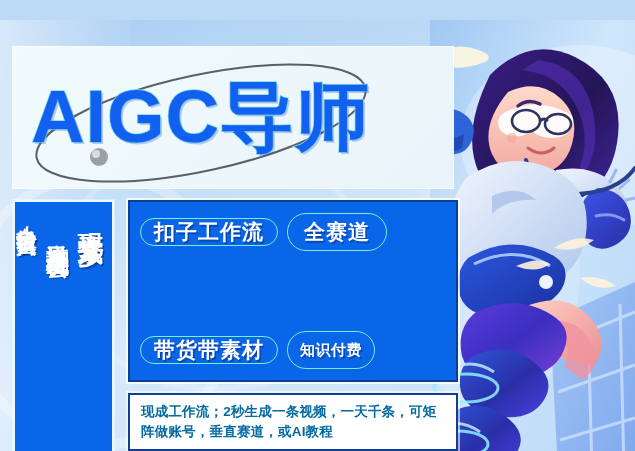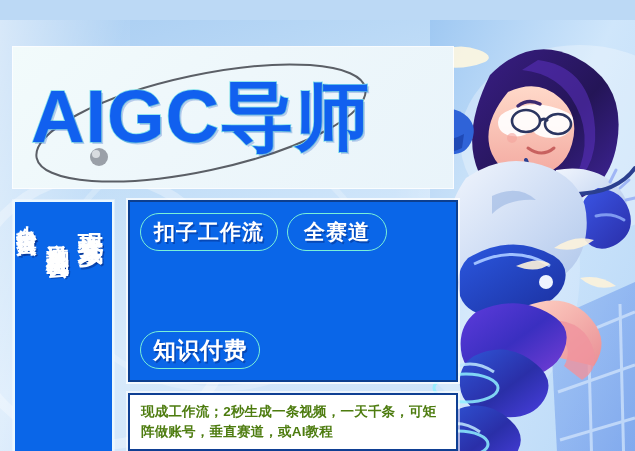--- a/index.html
+++ b/index.html
@@ -92,36 +92,36 @@
   .tag-row{display:flex;flex-direction:row;align-items:center;gap:9px;}
   .tag{
     border:1.6px solid #79f0d8;
     border-radius:40px;
     color:#ffffff;font-weight:bold;
     display:flex;align-items:center;justify-content:center;
     text-shadow:1.5px 1.5px 0 rgba(6,48,140,.55);
     box-sizing:border-box;
     white-space:nowrap;
   }
-  .tag.t-wide{height:38px;padding:0 13px;font-size:21px;letter-spacing:1px;}
+  .tag.t-wide{height:28px;padding:0 13px;font-size:21px;letter-spacing:1px;}
   .tag.t-narrow{height:38px;padding:12px 16px;font-size:21px;letter-spacing:1px;}
-  .tag.t-small{height:38px;padding:4px 12px;font-size:23px;letter-spacing:0.5px;}
+  .tag.t-small{height:38px;padding:4px 12px;font-size:15px;letter-spacing:0.5px;}
 
   
   #note-box{
     position:absolute;left:128px;top:373px;width:330px;height:58px;
     background:#ffffff;
     border:2px solid #0f3f93;
     box-sizing:border-box;
     box-shadow:0 0 0 2px rgba(255,255,255,.6);
     padding:7px 11px;
     display:flex;align-items:center;
   }
   #note-text{
-    color:#4d7c0f;font-weight:bold;font-size:13.5px;line-height:20px;
+    color:#0369a1;font-weight:bold;font-size:13.5px;line-height:20px;
     letter-spacing:0.2px;
   }
 </style>
 </head>
 <body>
 
 <div id="poster">
 
   <div class="bg-soft bg-band-left"></div>
   <div class="bg-soft bg-arc1"></div>
@@ -276,20 +276,21 @@
 
   <div id="tags-panel">
 
     <div class="tag-row">
       <div class="tag t-wide">扣子工作流</div>
       <div class="tag t-narrow">全赛道</div>
     </div>
 
 
     <div class="tag-row">
+      <div class="tag t-wide">带货带素材</div>
       <div class="tag t-small">知识付费</div>
     </div>
 
   </div>
 
   <div id="note-box">
     <div id="note-text">现成工作流；2秒生成一条视频，一天千条，可矩阵做账号，垂直赛道，或AI教程</div>
   </div>
 
   <div class="bg-soft bg-bottom-strip"></div>

